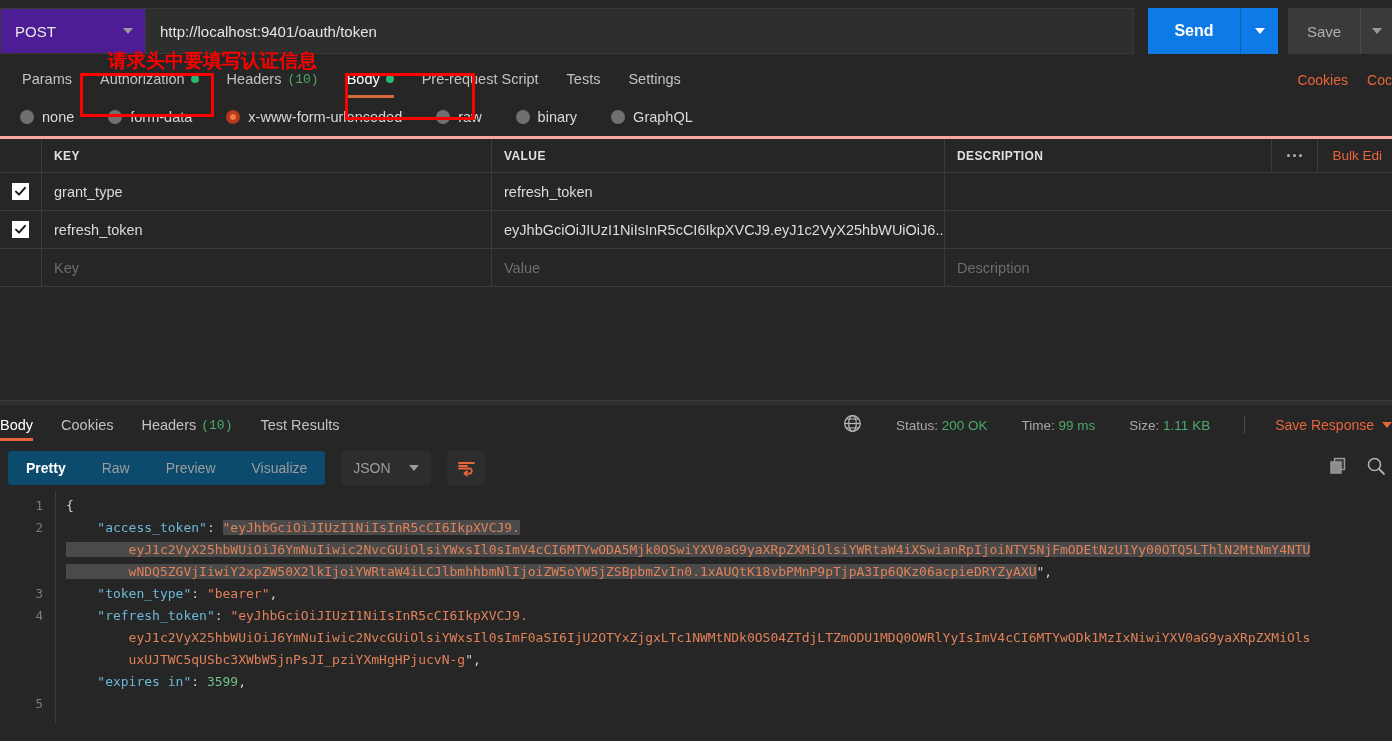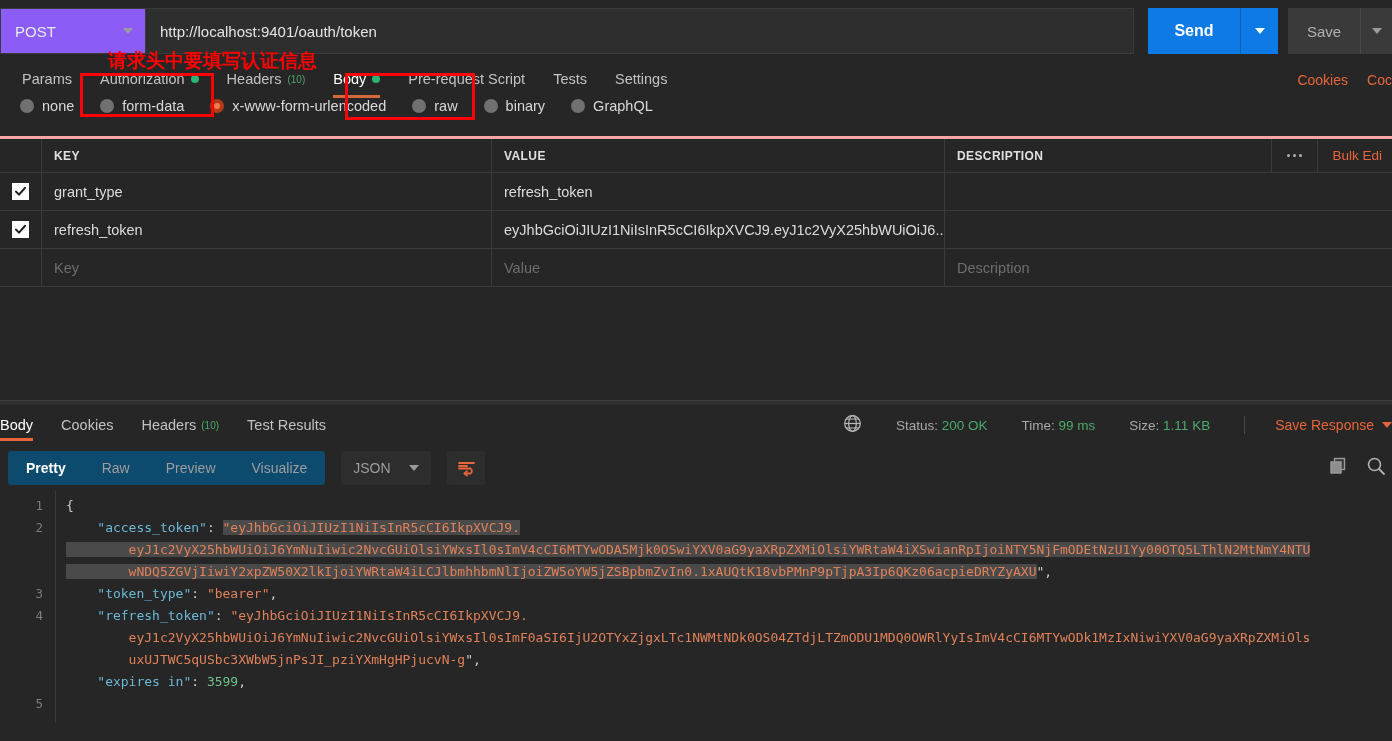--- a/index.html
+++ b/index.html
@@ -13,21 +13,21 @@
   body { position: relative; color: #d6d6d6; }
 
   
   .url-row {
     display: flex; align-items: stretch;
     height: 58px; padding: 8px 0 0 0;
     background: #262626;
   }
   .method-box {
     width: 145px; margin-left: 0;
-    background: #8b5cf6;
+    background: #4c1d95;
     border: 1px solid #3a3a3a;
     border-right: none;
     display: flex; align-items: center; justify-content: space-between;
     padding: 0 12px 0 14px;
     height: 46px;
     text-align: center;
   }
   .method-label { font-size: 15px; color: #e8e8e8; }
   .caret-down {
     width: 0; height: 0;
@@ -108,34 +108,34 @@
   .req-tab.active { color: #ffffff; }
   .req-tab.active::after {
     content: ""; position: absolute;
     left: 14px; right: 14px; bottom: 0; height: 3px;
     background: #d4693c;
   }
   .dot-green {
     width: 8px; height: 8px; border-radius: 50%;
     background: #2bb673; display: inline-block;
   }
-  .count-green { color: #4da96b; font-size: 10px; }
+  .count-green { color: #4da96b; font-size: 13px; font-family: Liberation Mono, monospace; }
   .cookies-link {
     position: absolute; right: 44px; bottom: 10px;
     color: #e8653a; font-size: 14px; cursor: pointer;
   }
   .code-link {
     position: absolute; right: 0px; bottom: 10px;
     color: #e8653a; font-size: 14px; cursor: pointer;
   }
 
   
   .radio-row {
-    display: flex; align-items: flex-start;
-    height: 38px; padding-left: 10px; gap: 6px;
+    display: flex; align-items: center;
+    height: 38px; padding-left: 10px; gap: 14px;
   }
   .radio-item {
     display: flex; align-items: center; gap: 8px;
     padding: 0 10px; cursor: pointer;
     font-size: 14.5px; color: #d9d9d9;
   }
   .radio-circle {
     width: 14px; height: 14px; border-radius: 50%;
     background: #707070; display: inline-block;
     position: relative; flex: none;

